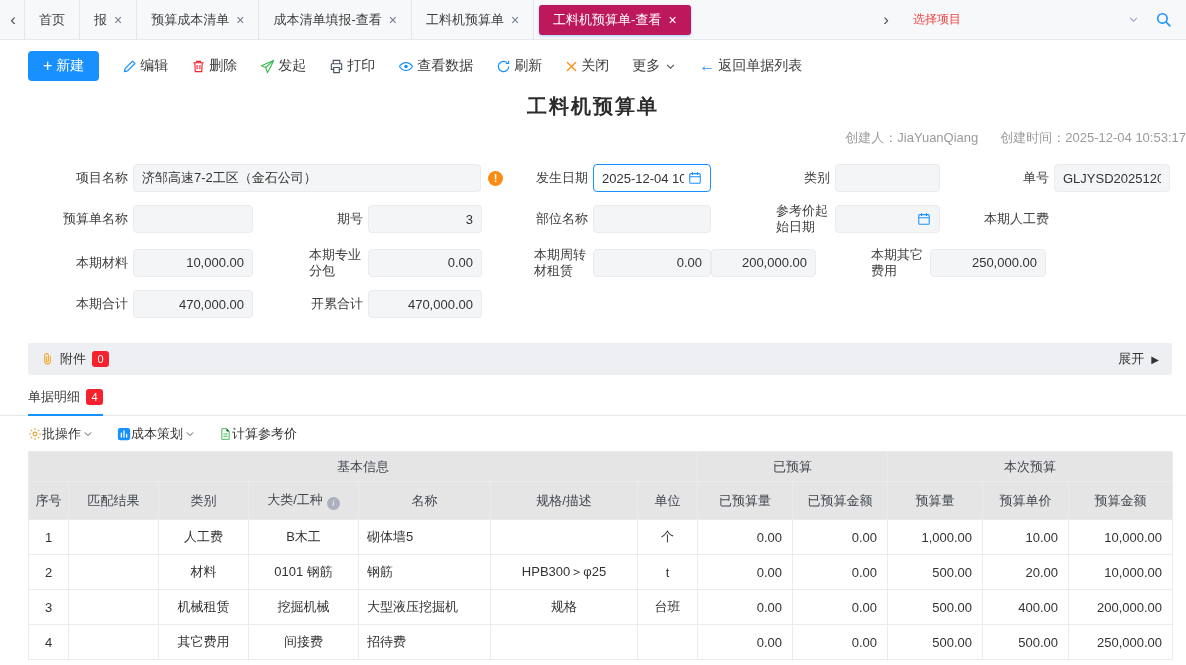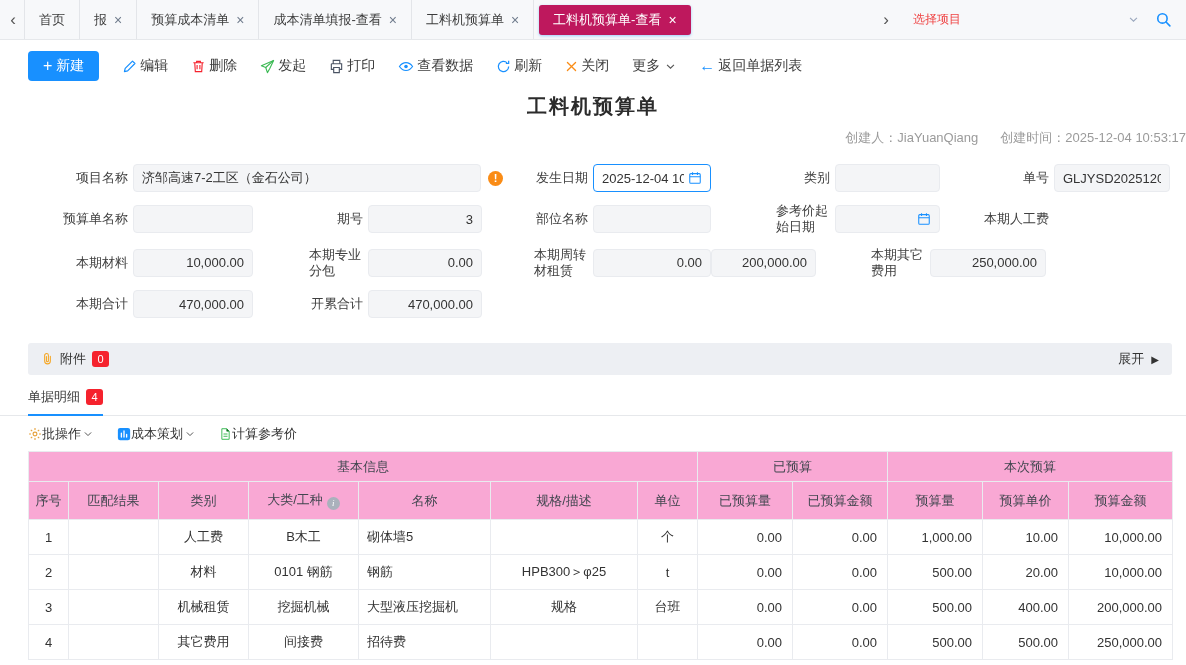--- a/index.html
+++ b/index.html
@@ -74,21 +74,21 @@
   .dtab.active::after { content:""; position:absolute; left:0; right:0; bottom:-10px; height:2px; background:#1890ff; }
 
   
   .ttoolbar { display:flex; align-items:center; gap:24px; padding:9px 0 8px 28px; font-size:13px; color:#333; }
   .tbtn { display:flex; align-items:center; cursor:pointer; }
   .ic-amber { color:#e6a23c; } .ic-sq { color:#1890ff; } .ic-doc { color:#3cba54; }
 
   
   .detail-table { margin-left:28px; width:1144px; border-collapse:collapse; table-layout:fixed; font-size:13px; }
   .detail-table th, .detail-table td { border:1px solid #e9ebef; overflow:hidden; white-space:nowrap; }
-  .detail-table thead th { background:#f9a8d4; font-weight:normal; color:#41464f; text-align:center; }
+  .detail-table thead th { background:#e5e5e5; font-weight:normal; color:#41464f; text-align:center; }
   .group-row th { height:30px; }
   .head-row th { height:38px; }
   .detail-table td { height:35px; background:#fff; color:#333; cursor:default; }
   .c { text-align:center; } .l { text-align:left; padding-left:8px; } .r { text-align:right; padding-right:10px; }
   .inf { display:inline-flex; width:13px; height:13px; border-radius:50%; background:#aab1bc; color:#fff;
     font-size:9px; align-items:center; justify-content:center; margin-left:4px; vertical-align:-2px;
     font-style:italic; font-family:"Liberation Serif",serif; }
 </style>
 </head>
 <body>

